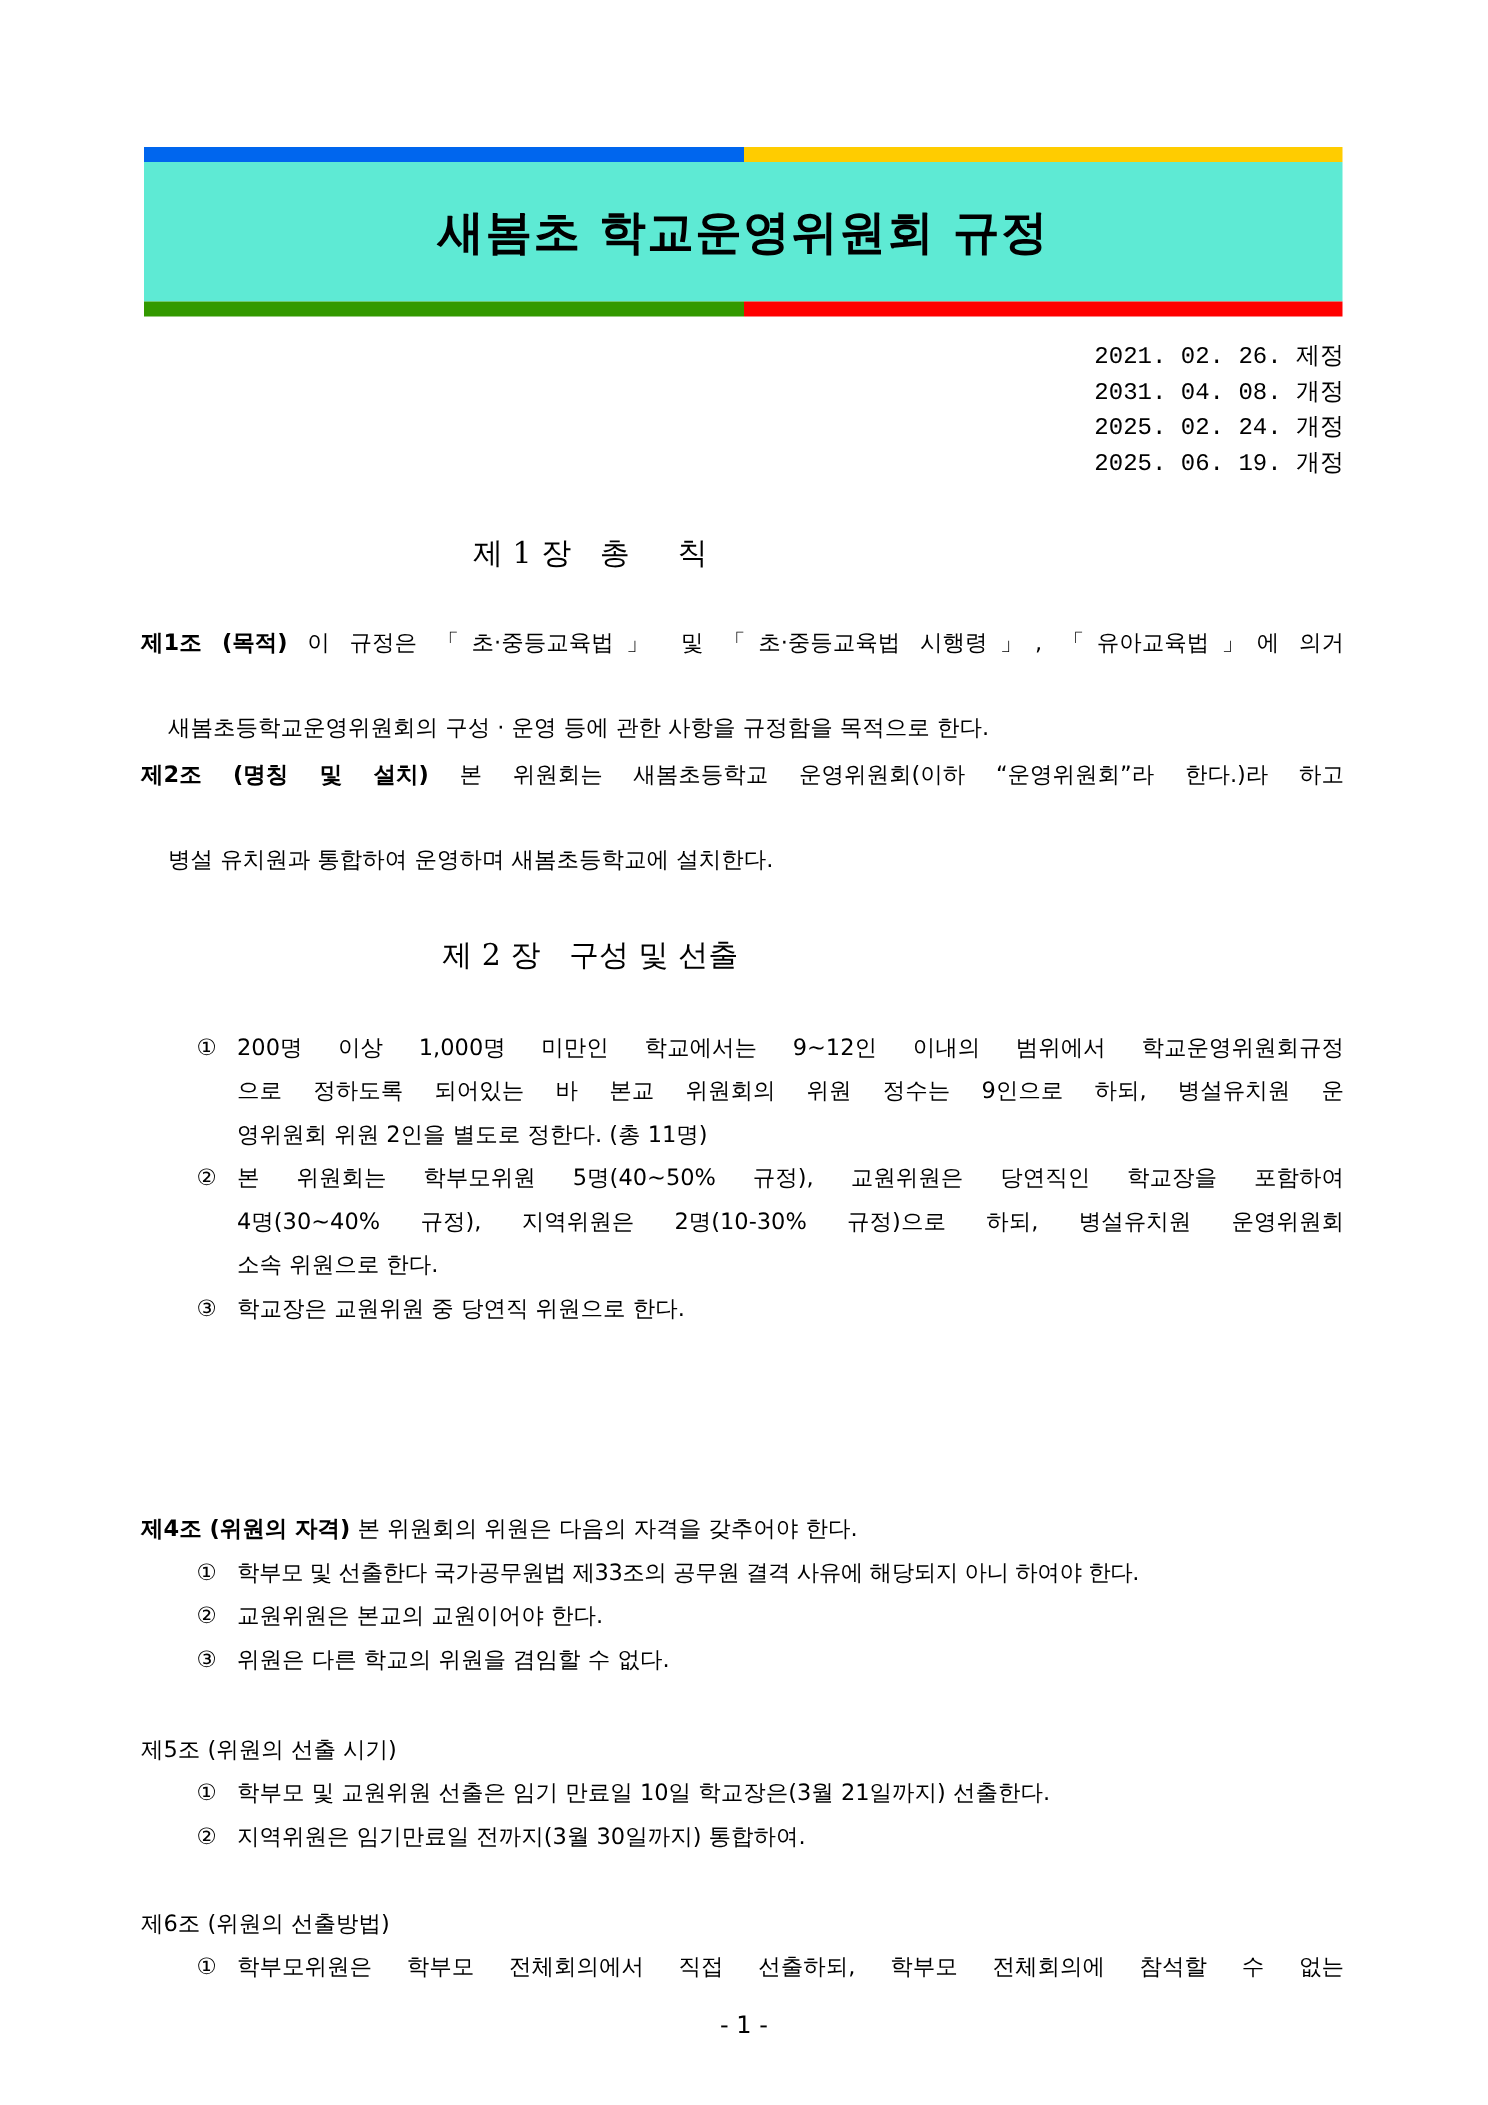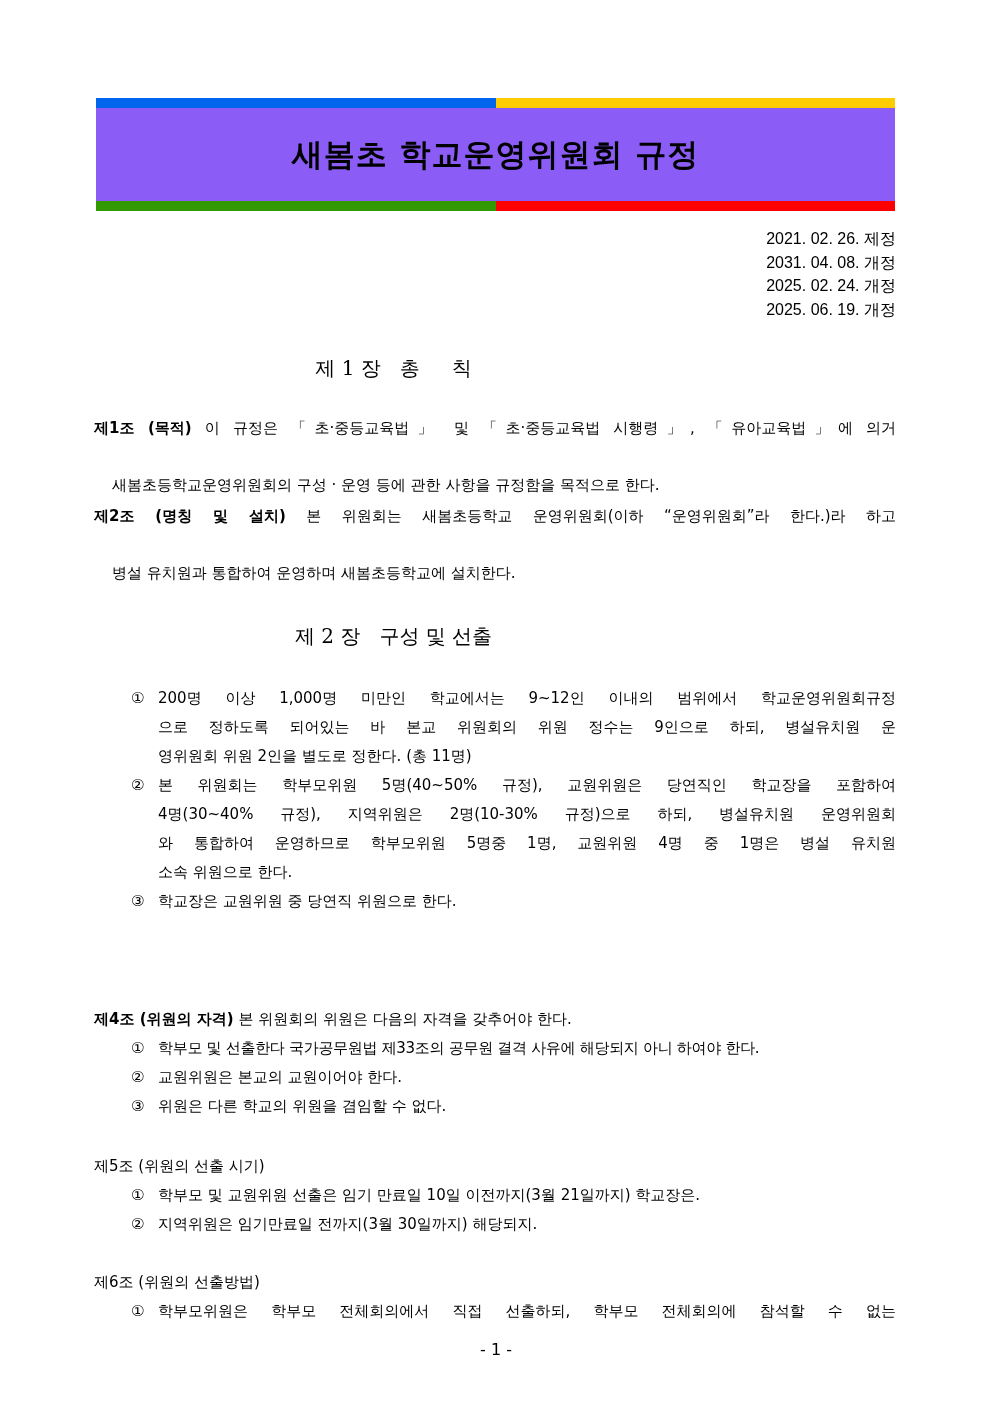--- a/index.html
+++ b/index.html
@@ -8,27 +8,27 @@
   .page { position: absolute; left: 0; top: 0; width: 992px; height: 1403px; }
 
   
   .banner { position: absolute; left: 96px; top: 98px; width: 799px; height: 113px; }
   .bar { position: absolute; height: 10px; }
   .bar.top-left { left: 0; top: 0; width: 400px; background: #0066ee; }
   .bar.top-right { left: 400px; top: 0; width: 399px; background: #ffcc00; }
   .bar.bot-left { left: 0; bottom: 0; width: 400px; background: #339900; }
   .bar.bot-right { left: 400px; bottom: 0; width: 399px; background: #ff0000; }
   .banner-body { position: absolute; left: 0; top: 10px; width: 799px; height: 93px;
-                 background: #8b5cf6; display: flex; align-items: center; justify-content: center; }
+                 background: #5eead4; display: flex; align-items: center; justify-content: center; }
   .banner-title { font-family: "DejaVu Sans", sans-serif; font-weight: bold; font-size: 31px;
                   letter-spacing: 1px; color: #000; }
 
   
   .revisions { position: absolute; right: 96px; top: 227px; text-align: right;
-               font-family: Liberation Sans, sans-serif; font-size: 16px;
+               font-family: Liberation Mono, monospace; font-size: 16px;
                line-height: 23.5px; }
   .rev-line { white-space: pre; }
 
   
   .chapter { position: absolute; left: 0; width: 787px; text-align: center;
              font-family: "DejaVu Serif", "Liberation Serif", serif; font-size: 20px; white-space: pre; }
 
   
   .article { position: absolute; left: 94px; width: 802px; font-size: 15px; line-height: 29px; }
   .art-line { white-space: nowrap; text-align: justify; text-align-last: justify; }
@@ -89,21 +89,20 @@
     <div class="item">
       <span class="num">①</span>
       <div class="item-line">200명 이상 1,000명 미만인 학교에서는 9~12인 이내의 범위에서 학교운영위원회규정</div>
       <div class="item-line">으로 정하도록 되어있는 바 본교 위원회의 위원 정수는 9인으로 하되, 병설유치원 운</div>
       <div class="item-line last">영위원회 위원 2인을 별도로 정한다. (총 11명)</div>
     </div>
     <div class="item">
       <span class="num">②</span>
       <div class="item-line">본 위원회는 학부모위원 5명(40~50% 규정), 교원위원은 당연직인 학교장을 포함하여</div>
       <div class="item-line">4명(30~40% 규정), 지역위원은 2명(10-30% 규정)으로 하되, 병설유치원 운영위원회</div>
-      <div class="item-line">와 통합하여 운영하므로 학부모위원 5명중 1명, 교원위원 4명 중 1명은 병설 유치원</div>
       <div class="item-line last">소속 위원으로 한다.</div>
     </div>
     <div class="item">
       <span class="num">③</span>
       <div class="item-line last">학교장은 교원위원 중 당연직 위원으로 한다.</div>
     </div>
   </div>
 
   <div class="article" style="top:977px;">
     <div class="art-line last">
@@ -123,25 +122,25 @@
       <div class="item-line last">위원은 다른 학교의 위원을 겸임할 수 없다.</div>
     </div>
   </div>
 
   <div class="article" style="top:1124px;">
     <div class="art-line last">
       <span class="art-head" style="font-weight:normal;">제5조 (위원의 선출 시기)</span>
     </div>
     <div class="item">
       <span class="num">①</span>
-      <div class="item-line last">학부모 및 교원위원 선출은 임기 만료일 10일 이전까지(3월 21일까지) 학교장은.</div>
+      <div class="item-line last">학부모 및 교원위원 선출은 임기 만료일 10일 학교장은(3월 21일까지) 선출한다.</div>
     </div>
     <div class="item">
       <span class="num">②</span>
-      <div class="item-line last">지역위원은 임기만료일 전까지(3월 30일까지) 해당되지.</div>
+      <div class="item-line last">지역위원은 임기만료일 전까지(3월 30일까지) 통합하여.</div>
     </div>
   </div>
 
   <div class="article" style="top:1240px;">
     <div class="art-line last">
       <span class="art-head" style="font-weight:normal;">제6조 (위원의 선출방법)</span>
     </div>
     <div class="item">
       <span class="num">①</span>
       <div class="item-line">학부모위원은 학부모 전체회의에서 직접 선출하되, 학부모 전체회의에 참석할 수 없는</div>

